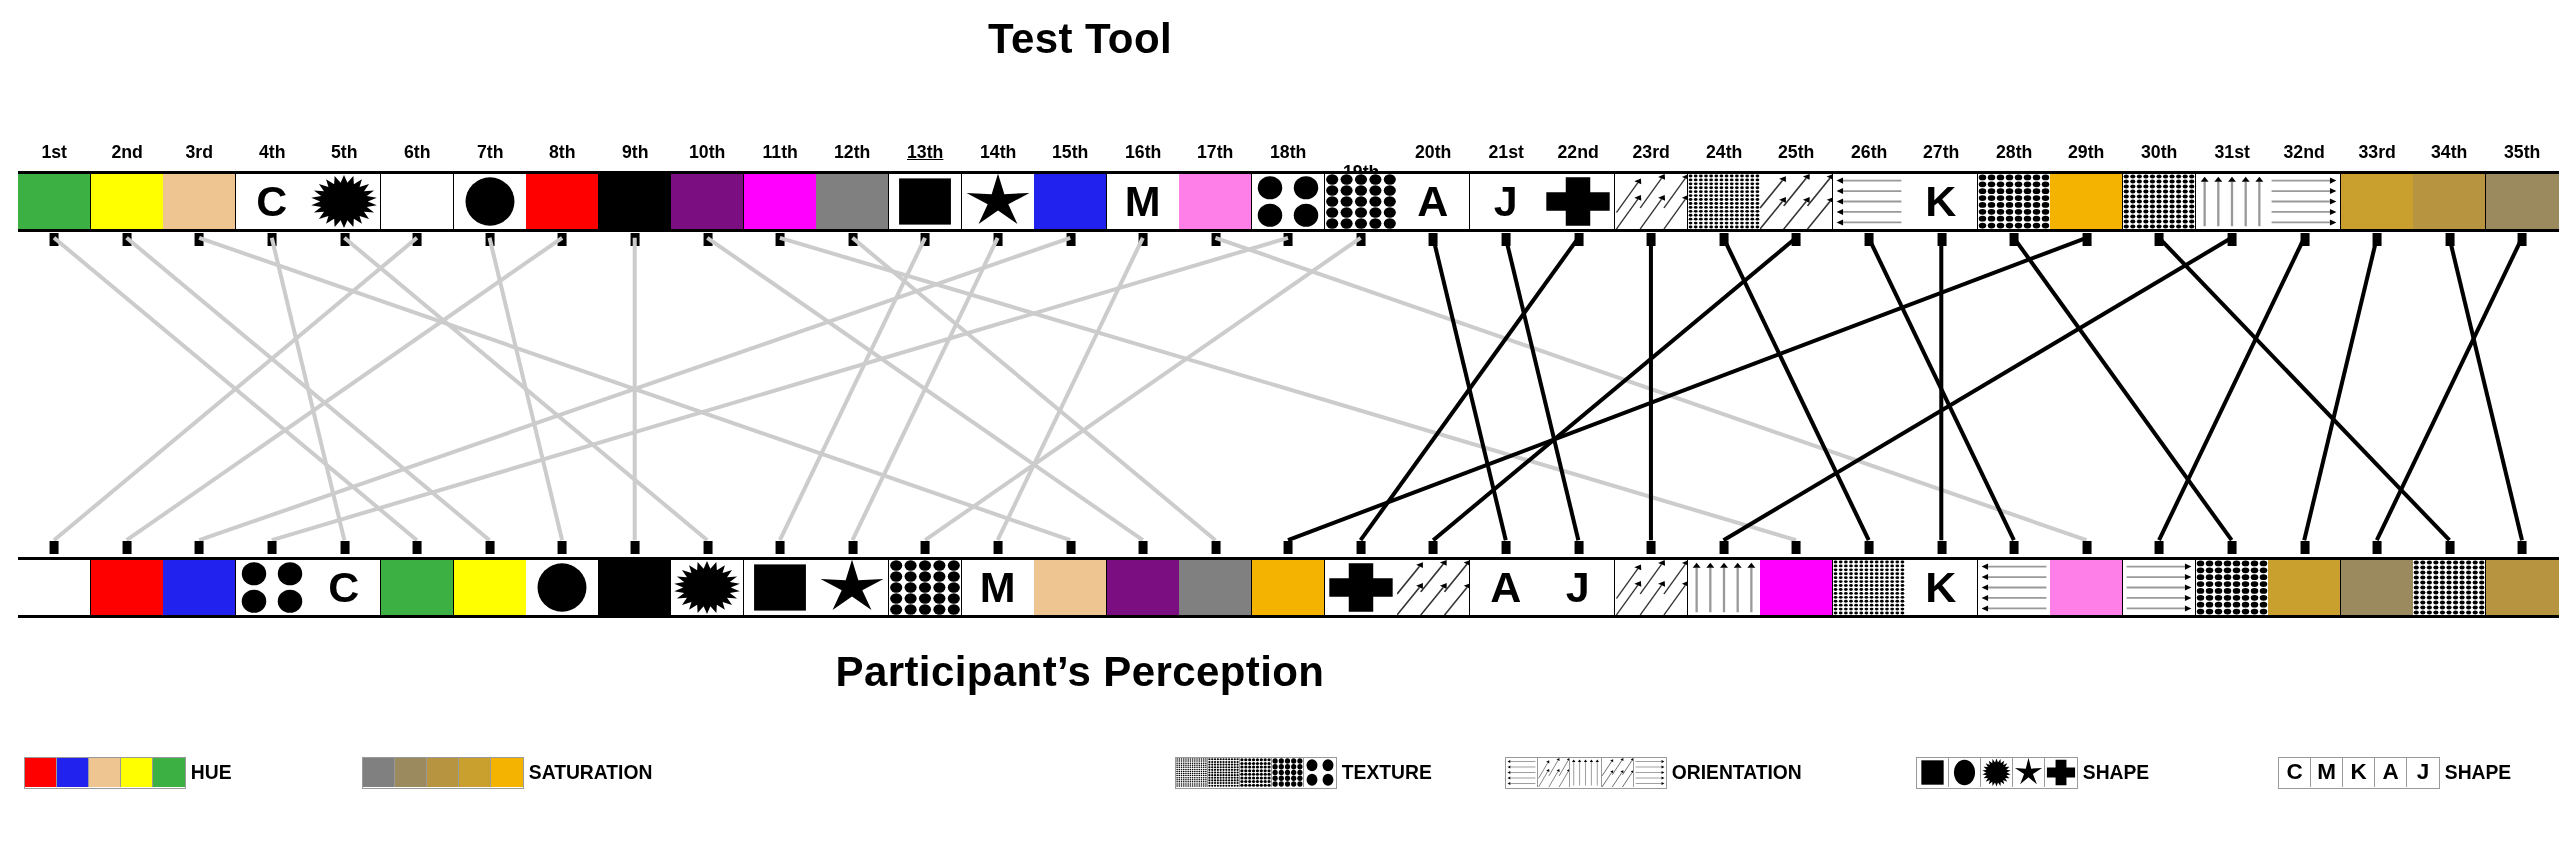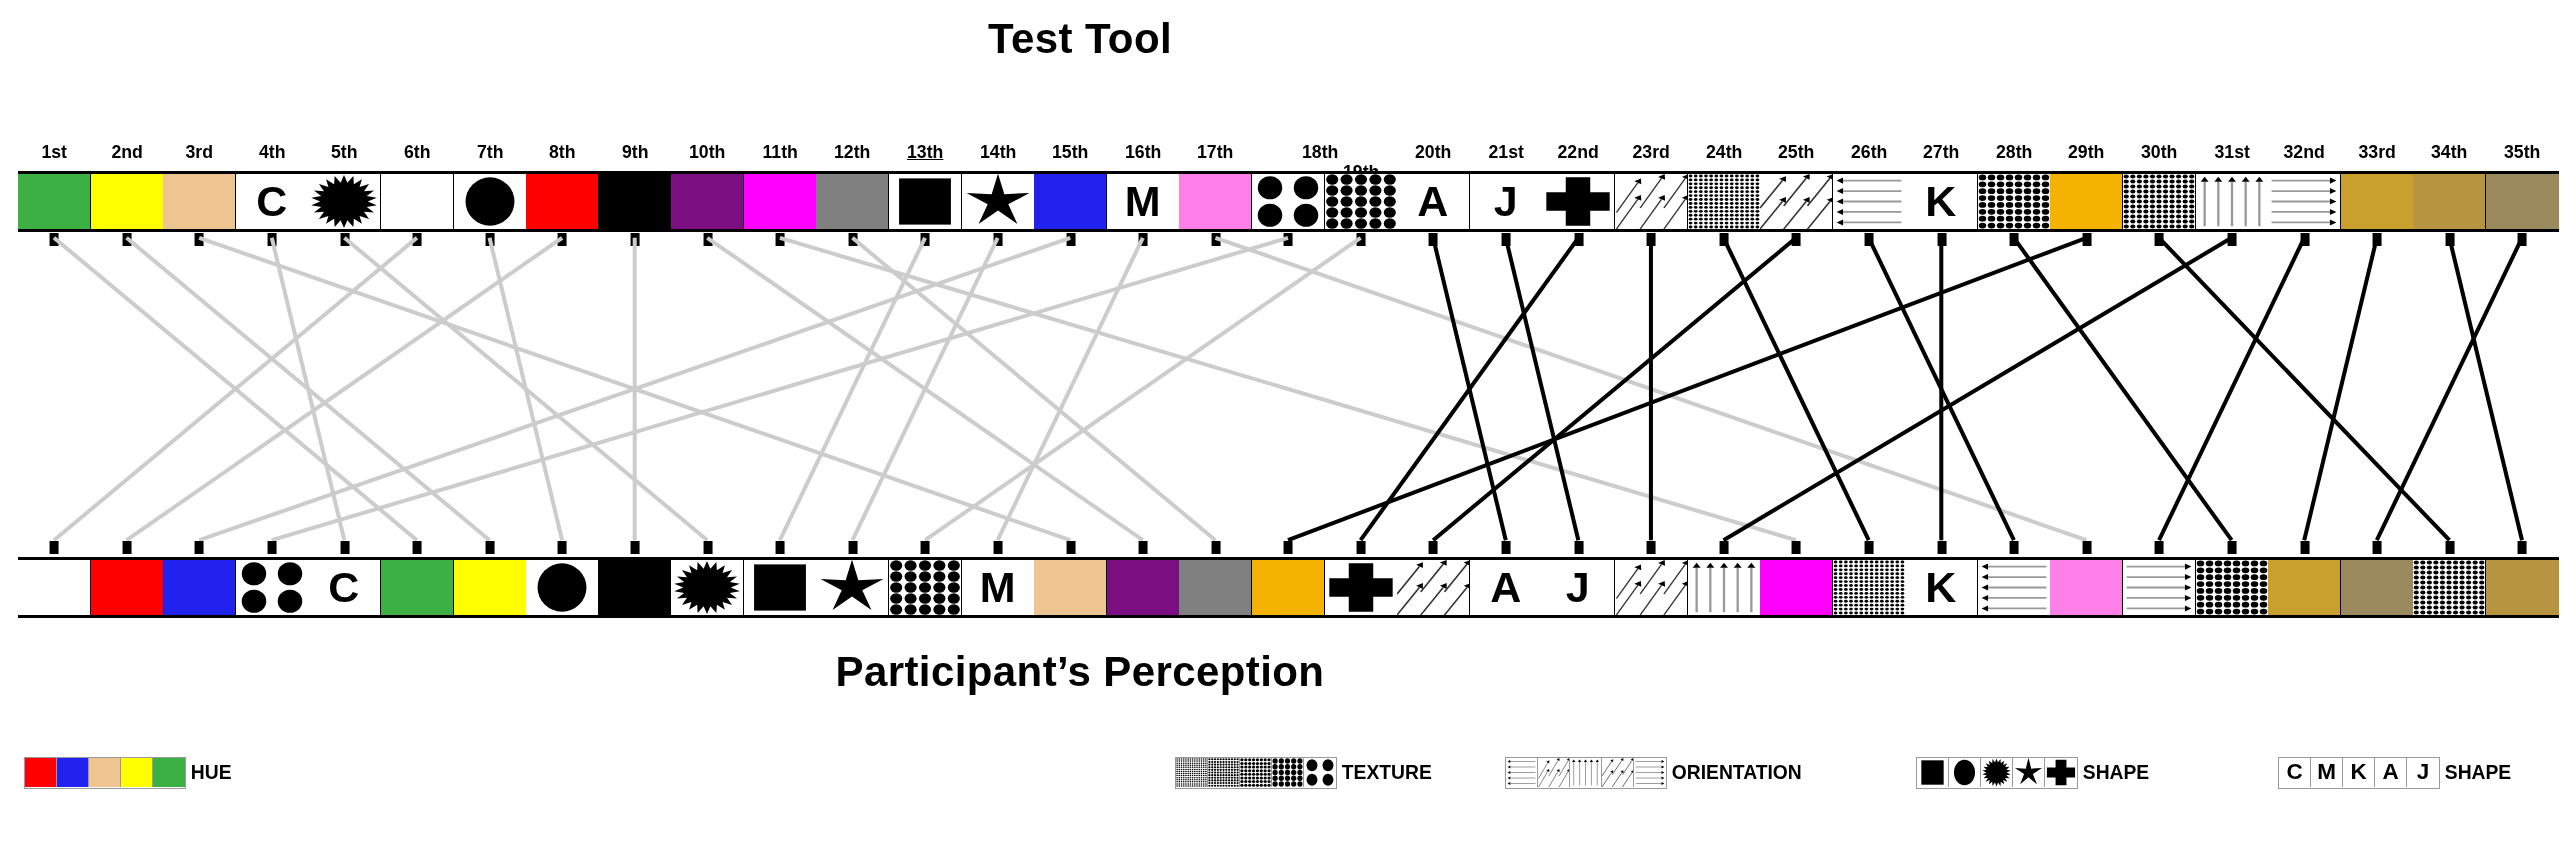--- a/index.html
+++ b/index.html
@@ -70,21 +70,21 @@
     <div class="rank" style="left: 508px; width: 73px;">8th</div>
     <div class="rank" style="left: 581px; width: 73px;">9th</div>
     <div class="rank" style="left: 653px; width: 73px;">10th</div>
     <div class="rank" style="left: 726px; width: 73px;">11th</div>
     <div class="rank" style="left: 798px; width: 73px;">12th</div>
     <div class="rank" style="left: 871px; width: 73px; text-decoration: underline;">13th</div>
     <div class="rank" style="left: 944px; width: 73px;">14th</div>
     <div class="rank" style="left: 1016px; width: 73px;">15th</div>
     <div class="rank" style="left: 1089px; width: 73px;">16th</div>
     <div class="rank" style="left: 1161px; width: 73px;">17th</div>
-    <div class="rank" style="left: 1266px; width: 73px;">18th</div>
+    <div class="rank" style="left: 1234px; width: 73px;">18th</div>
     <div class="rank" style="left: 1307px; width: 73px; margin-top: 20px;">19th</div>
     <div class="rank" style="left: 1379px; width: 73px;">20th</div>
     <div class="rank" style="left: 1452px; width: 73px;">21st</div>
     <div class="rank" style="left: 1524px; width: 73px;">22nd</div>
     <div class="rank" style="left: 1597px; width: 73px;">23rd</div>
     <div class="rank" style="left: 1670px; width: 73px;">24th</div>
     <div class="rank" style="left: 1742px; width: 73px;">25th</div>
     <div class="rank" style="left: 1815px; width: 73px;">26th</div>
     <div class="rank" style="left: 1887px; width: 73px;">27th</div>
     <div class="rank" style="left: 1960px; width: 73px;">28th</div>
@@ -1430,20 +1430,30 @@
 <div id="legend">
     <div class="legend-group" style="left: 24px;">
       <div class="legend-swatches">
         <div class="sw" style="background: rgb(255, 0, 0);"></div>
         <div class="sw" style="background: rgb(34, 34, 238);"></div>
         <div class="sw" style="background: rgb(238, 196, 145);"></div>
         <div class="sw" style="background: rgb(255, 255, 0);"></div>
         <div class="sw" style="background: rgb(60, 176, 67);"></div>
       </div>
       <div class="legend-label">HUE</div>
+    </div>
+    <div class="legend-group" style="left: 362px;">
+      <div class="legend-swatches">
+        <div class="sw" style="background: rgb(128, 128, 128);"></div>
+        <div class="sw" style="background: rgb(155, 138, 94);"></div>
+        <div class="sw" style="background: rgb(183, 148, 64);"></div>
+        <div class="sw" style="background: rgb(201, 160, 46);"></div>
+        <div class="sw" style="background: rgb(245, 179, 1);"></div>
+      </div>
+      <div class="legend-label">SATURATION</div>
     </div>
     <div class="legend-group" style="left: 1505px;">
       <div class="legend-swatches">
         <div class="sw">
           <svg viewBox="0 0 100 100" preserveAspectRatio="none">
             <rect width="100" height="100" fill="#fff"></rect>
             <line x1="95" y1="12" x2="14.00" y2="12.00" stroke="#999" stroke-width="3.2"></line>
             <polygon points="5,12 14.00,6.50 14.00,17.50" fill="#000"></polygon>
             <line x1="95" y1="31" x2="14.00" y2="31.00" stroke="#999" stroke-width="3.2"></line>
             <polygon points="5,31 14.00,25.50 14.00,36.50" fill="#000"></polygon>

